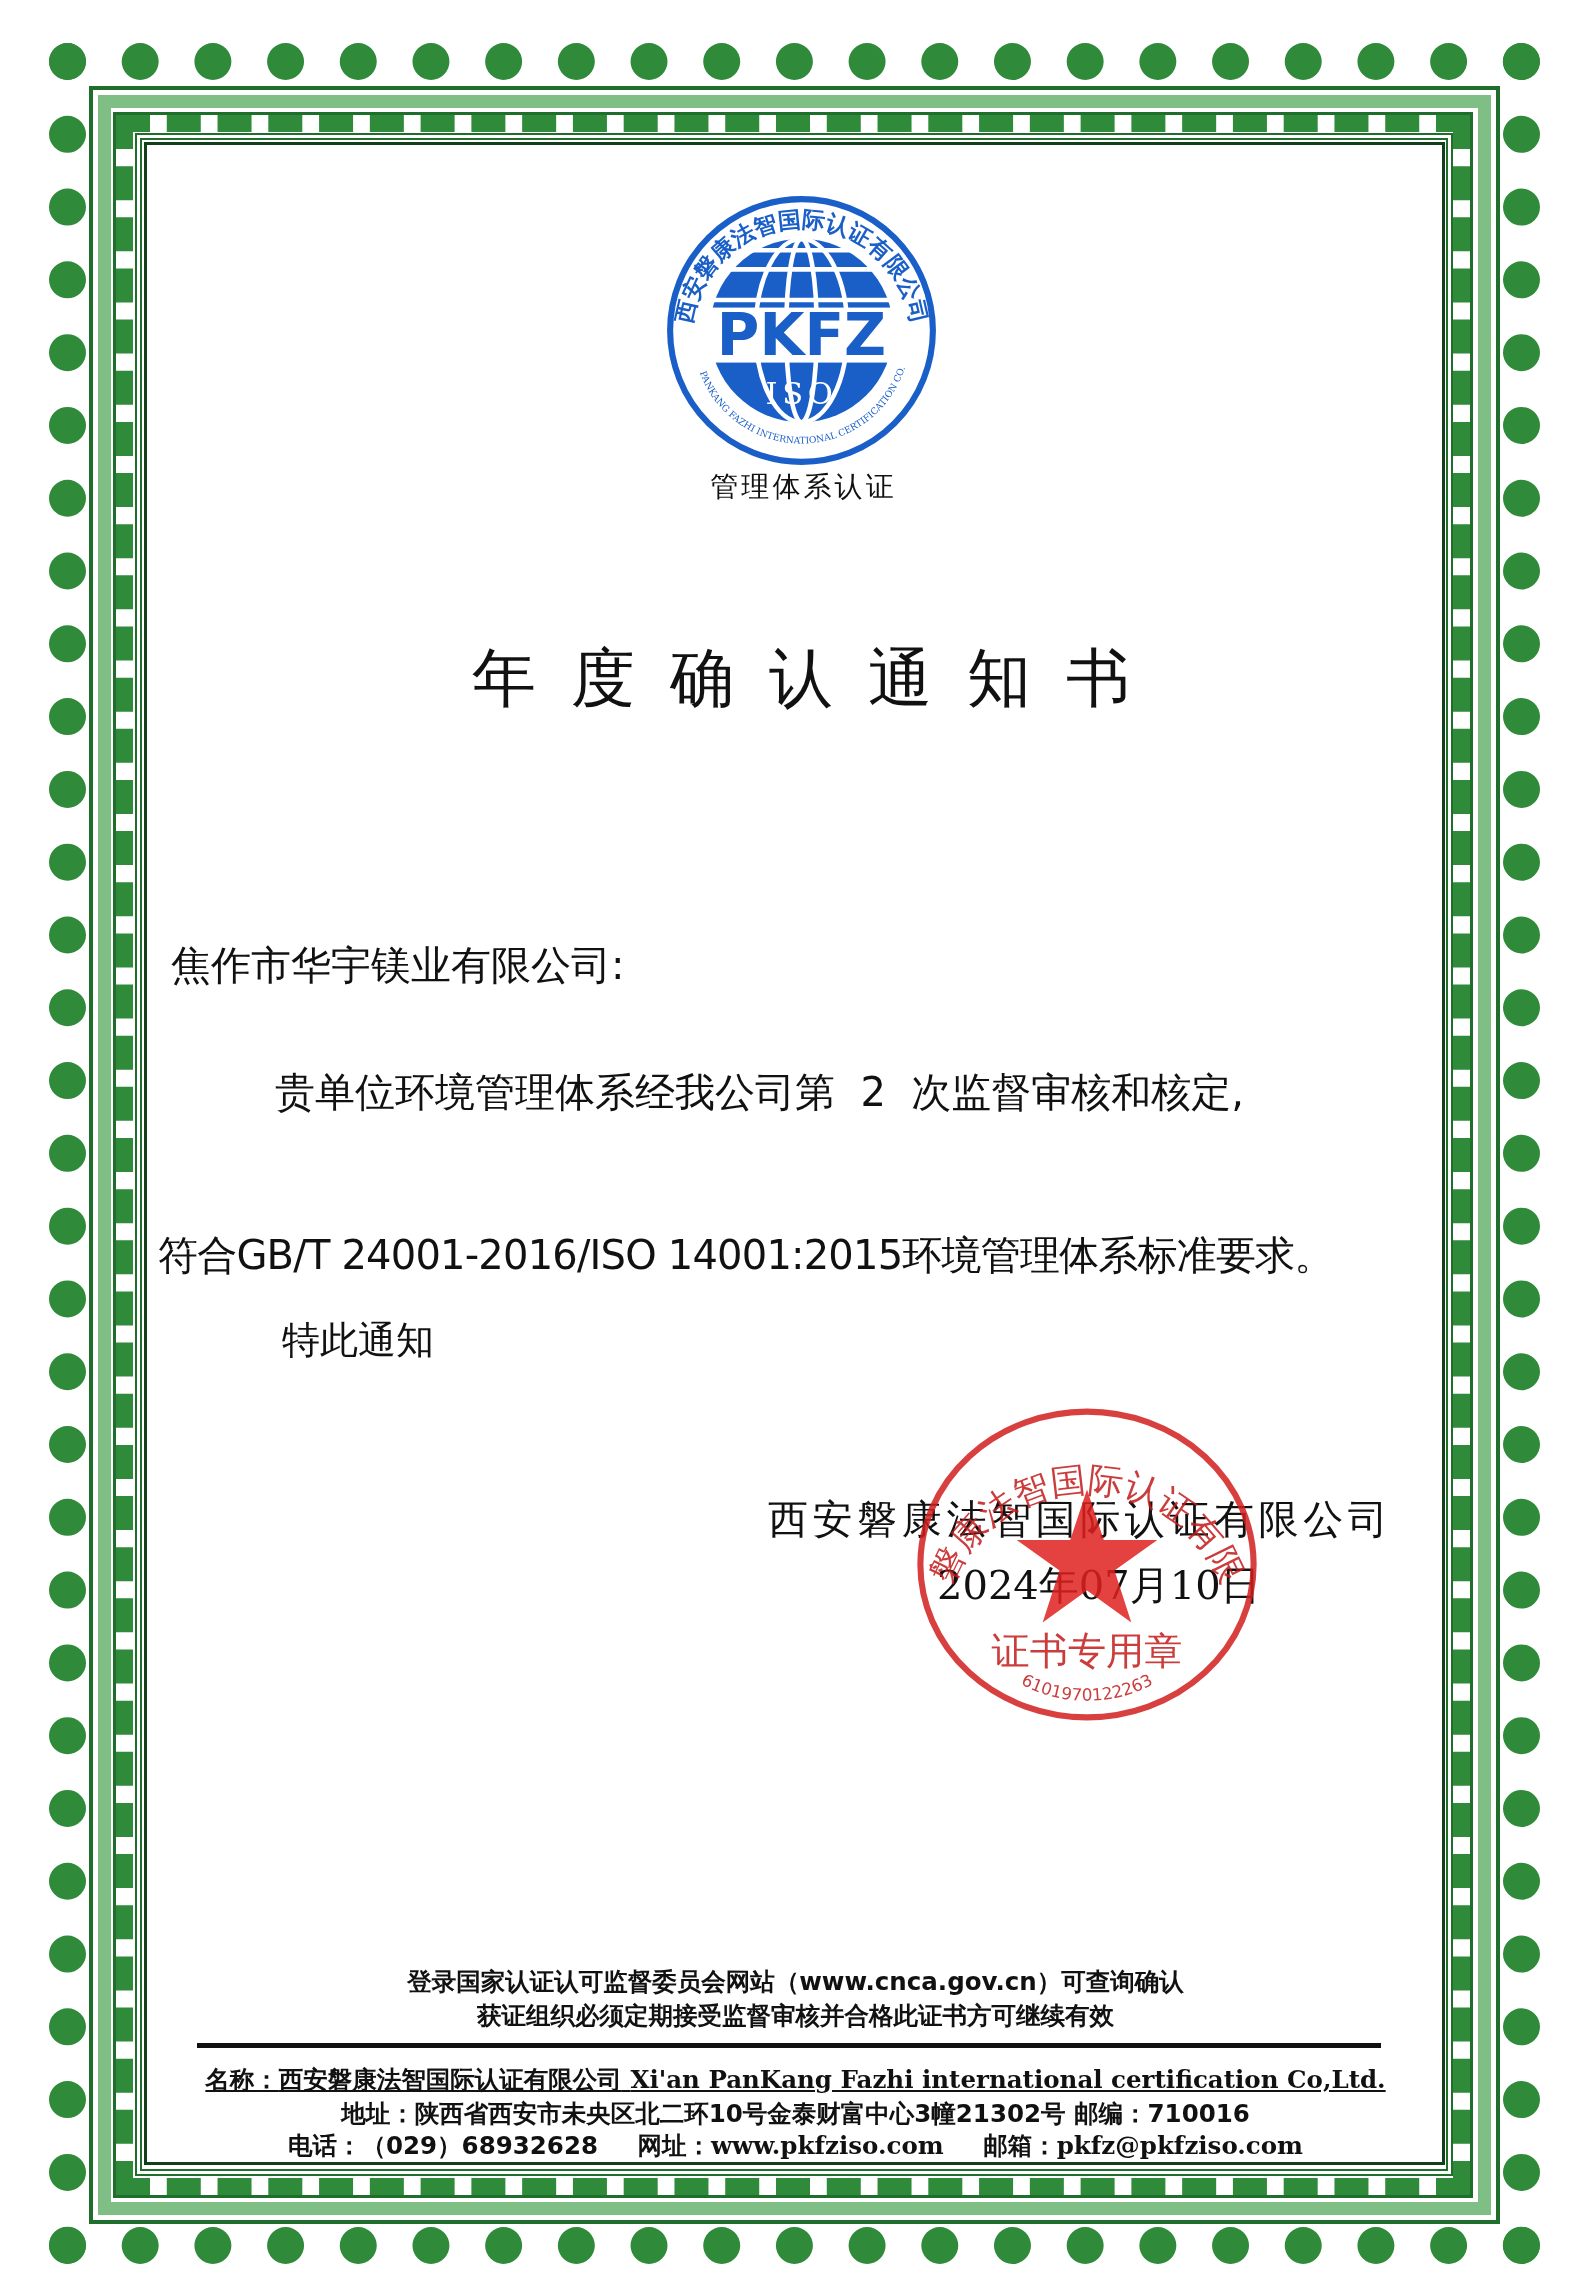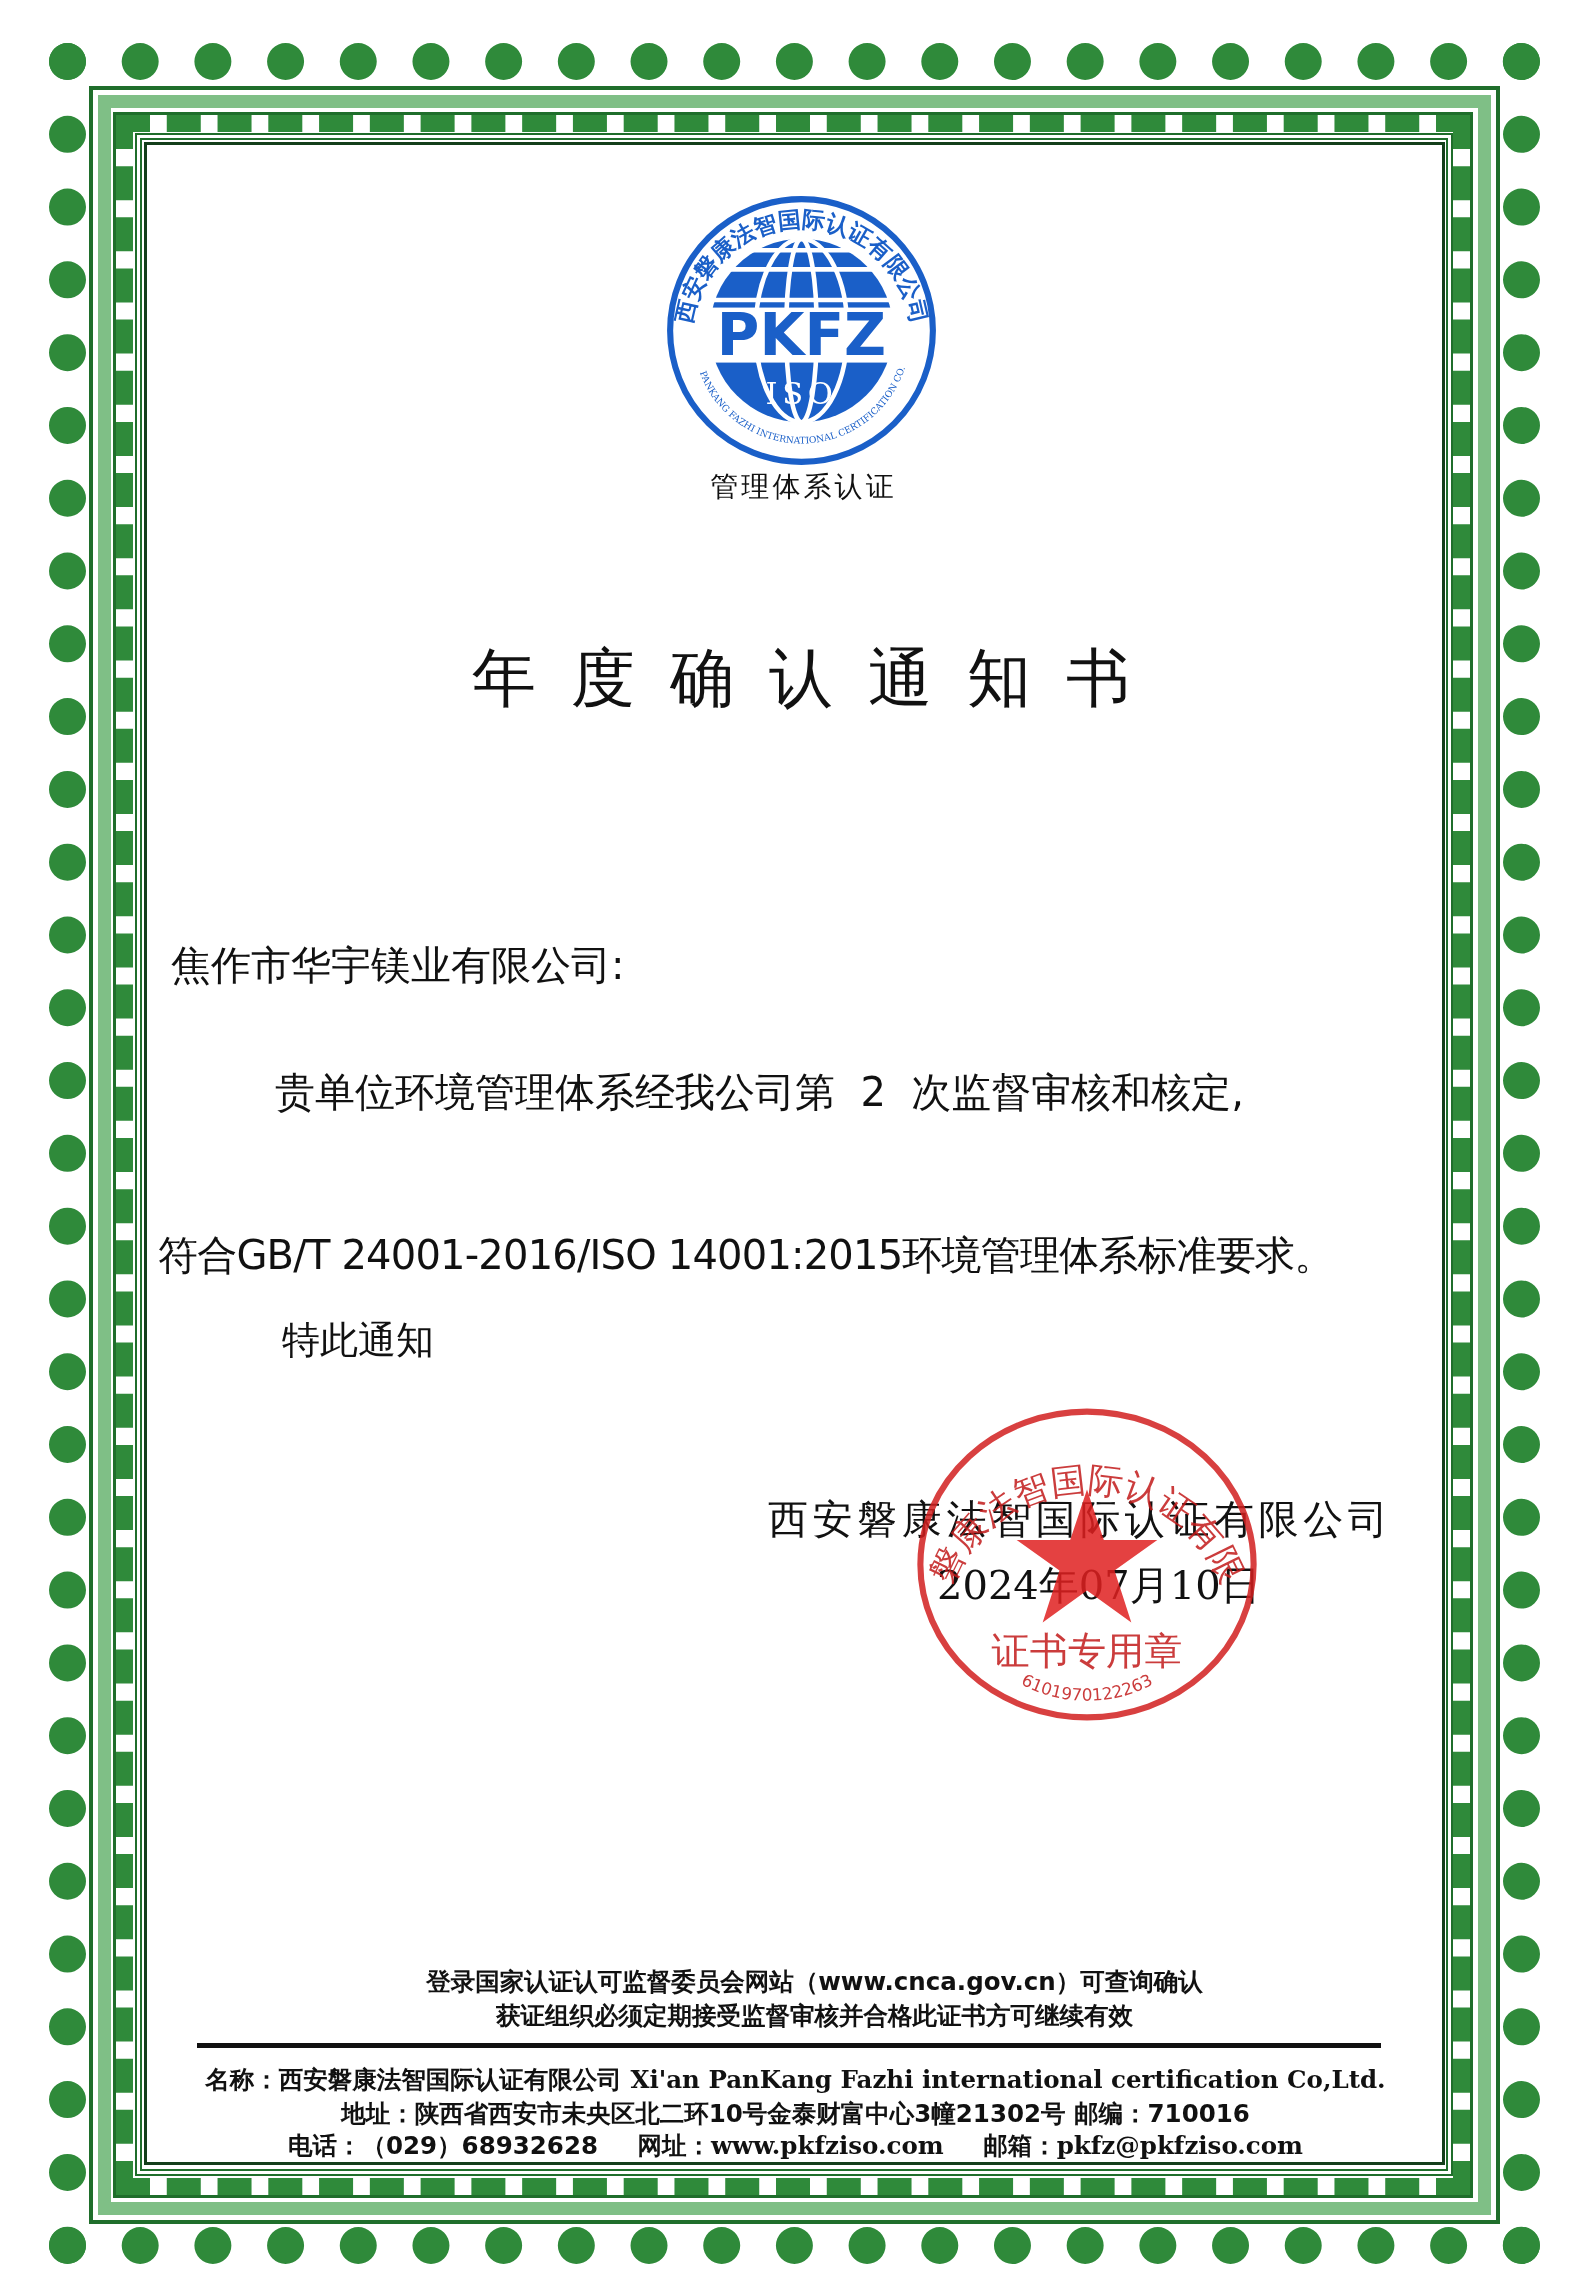--- a/index.html
+++ b/index.html
@@ -16,26 +16,26 @@
   .logo{left:664px;top:193px;width:275px;height:275px;}
   .logo-cap{left:643px;top:468px;width:321px;text-align:center;font-size:28px;letter-spacing:3.1px;font-family:Liberation Serif, serif;}
   .title{left:436px;top:635px;width:765px;text-align:center;font-size:64px;letter-spacing:35px;font-family:"DejaVu Serif","Liberation Serif",serif;}
   .recipient{left:171px;top:938px;font-size:40px;text-align:right;}
   .line1{left:275px;top:1065px;font-size:40px;white-space:pre;}
   .line2{left:158px;top:1210px;font-size:40px;letter-spacing:-0.8px;white-space:nowrap;margin-top:18px;}
   .notice{left:282px;top:1315px;font-size:38px;}
   .issuer{left:768px;top:1492px;font-size:40px;letter-spacing:4.6px;}
   .date{left:937px;top:1558px;font-size:40px;font-family:"DejaVu Serif","Liberation Serif",serif;}
   .seal{left:911px;top:1404px;width:352px;height:321px;opacity:.85;}
-  .foot1,.foot2{left:145px;width:1301px;text-align:center;font-weight:bold;font-size:24.5px;padding-left:19px;}
+  .foot1,.foot2{left:145px;width:1301px;text-align:center;font-weight:bold;font-size:24.5px;}
   .foot1{top:1965px;}
   .foot2{top:1999px;}
   .rule{left:197px;top:2043px;width:1184px;height:4.6px;background:#111;}
   .info{left:145px;width:1301px;text-align:center;font-weight:bold;font-size:24.5px;white-space:nowrap;}
-  .info1{top:2063px;}
+  .info1{top:2063px;text-decoration:underline;}
   .info2{top:2097px;}
   .info3{top:2129px;}
   .en{font-family:"DejaVu Serif","Liberation Serif",serif;}
   .gap{display:inline-block;width:31px;}
 </style>
 </head>
 <body>
 
 <div class="frame orn"></div>
 <div class="frame f1"></div>

